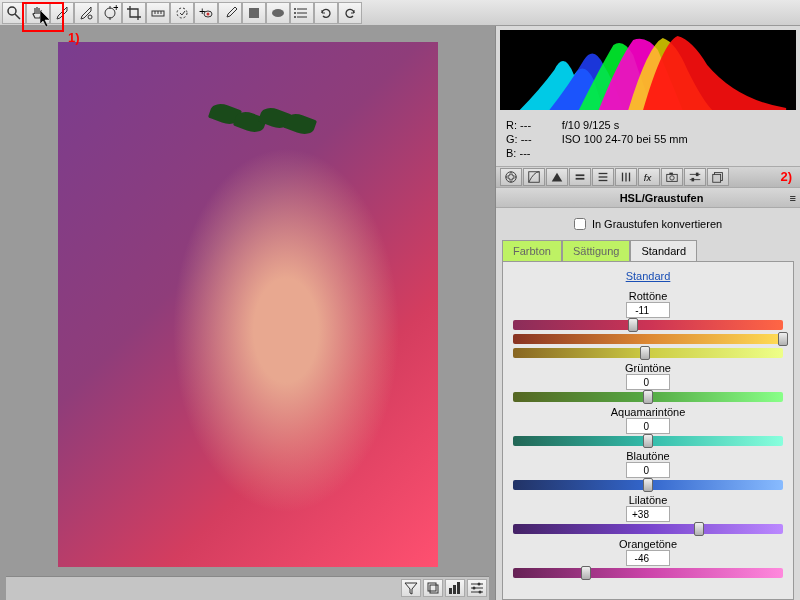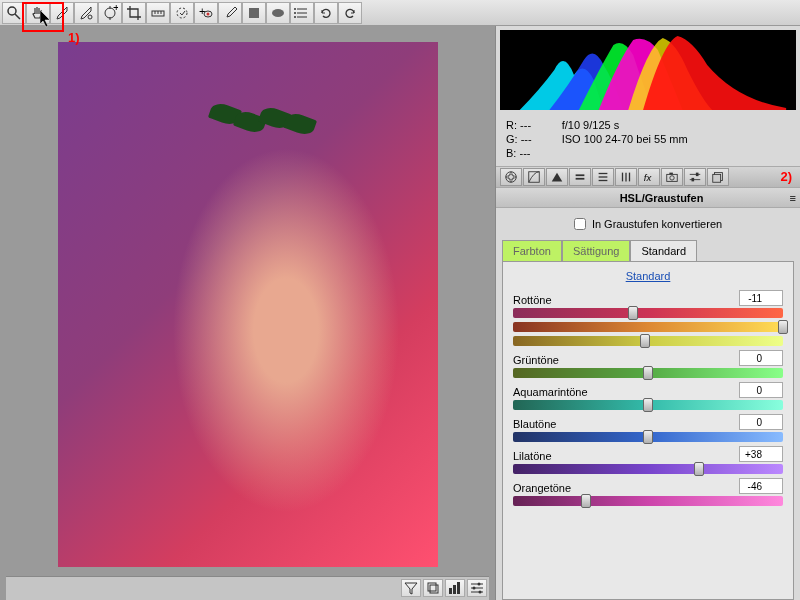--- a/index.html
+++ b/index.html
@@ -47,21 +47,21 @@
 
 .tabs { display:flex; margin:0 6px; }
 .tab { padding:4px 10px; background:#bef264; border:1px solid #999; border-bottom:none; color:#666; cursor:pointer; }
 .tab.active { background:#e8e8e8; color:#000; }
 .tab-body { background:#e8e8e8; margin:0 6px; border:1px solid #999; padding:8px 10px; flex:1; overflow-y:auto; }
 
 .standard-link { text-align:center; margin-bottom:8px; }
 .standard-link span { text-decoration:underline; color:#1a4fb5; cursor:pointer; }
 
 .slider-row { margin-bottom:4px; }
-.slider-head { display:flex; justify-content:space-between; align-items:flex-end; margin-bottom:2px; }
+.slider-head { display:flex; justify-content:space-between; align-items:center; margin-bottom:2px;flex-direction:column; }
 .slider-head input { width:44px; height:16px; text-align:right; border:1px solid #aaa; font-size:10px; padding-right:20px; }
 .track { height:10px; position:relative; border-radius:2px; }
 .thumb { position:absolute; top:-2px; width:10px; height:14px; background:linear-gradient(#f0f0f0,#b0b0b0); border:1px solid #666; border-radius:2px; transform:translateX(-50%); cursor:pointer; }
 </style>
 </head>
 <body>
 
 <div class="toolbar">
     <div class="tool-btn">
       <svg viewBox="0 0 16 16">

